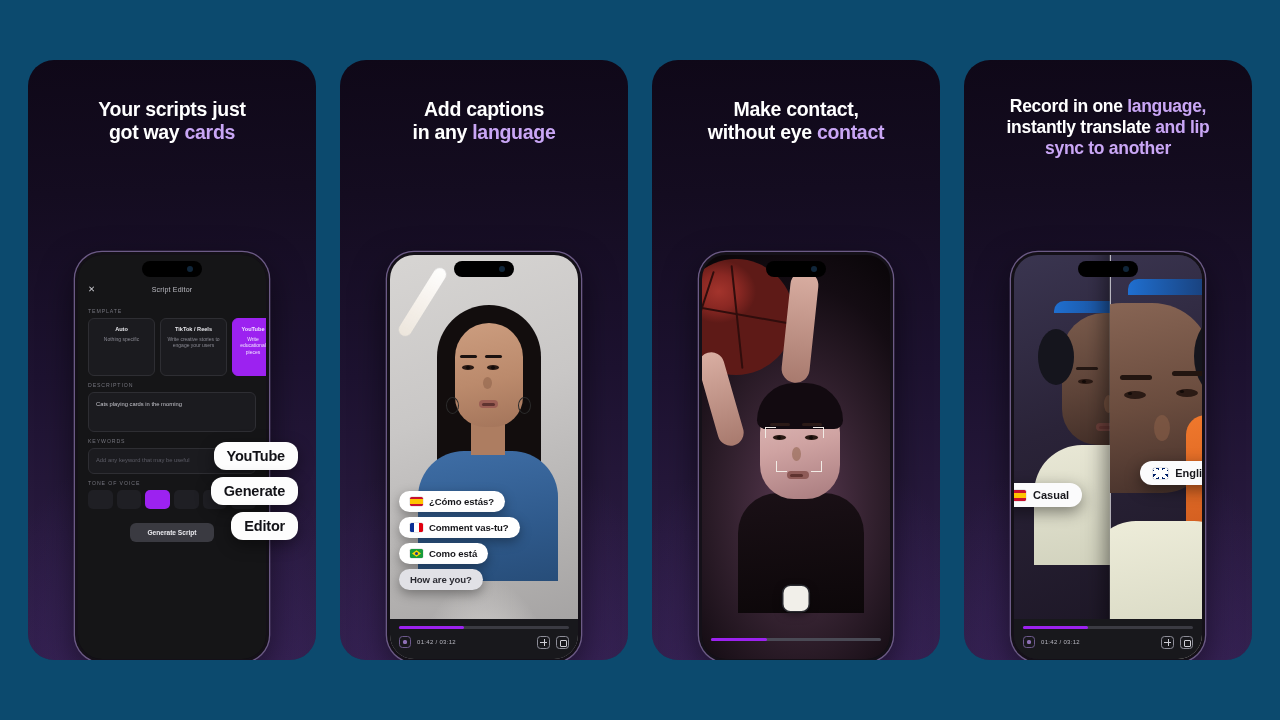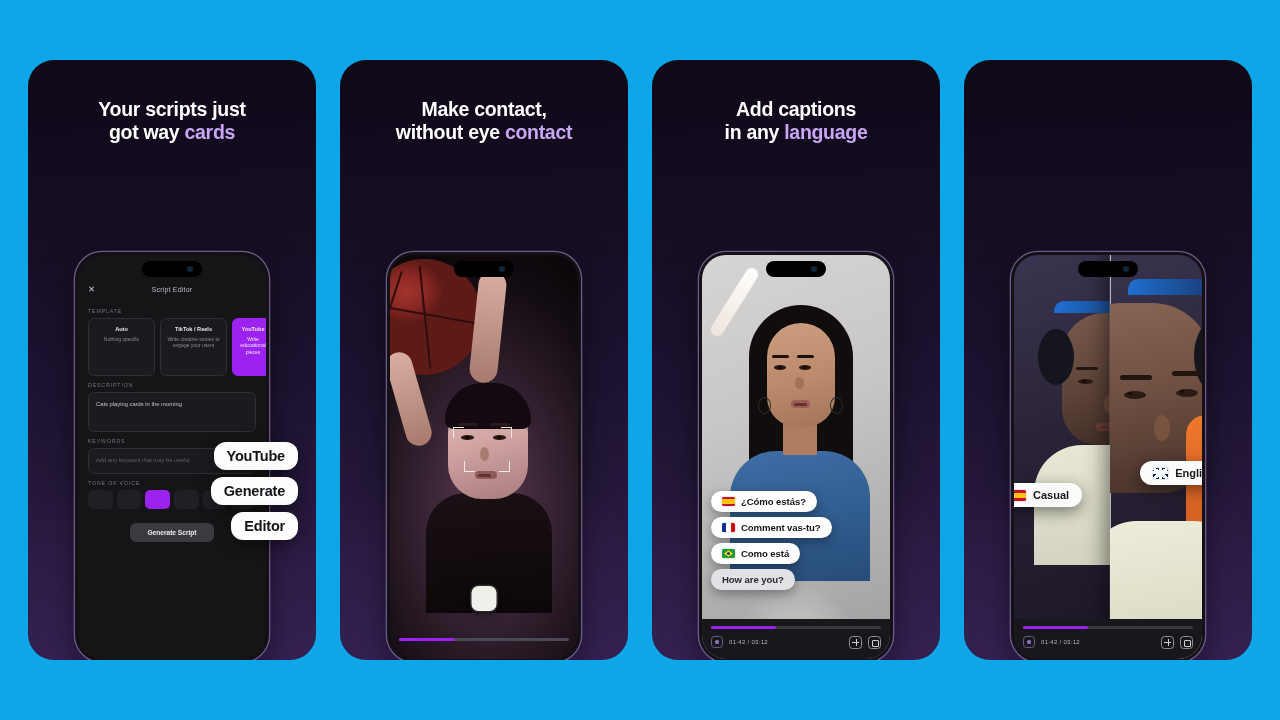--- a/index.html
+++ b/index.html
@@ -1,19 +1,19 @@
 <!DOCTYPE html>
 <html><head>
 <meta charset="utf-8">
 <style>
   * { margin:0; padding:0; box-sizing:border-box; }
   html,body { width:1280px; height:720px; overflow:hidden; background:#ffffff; }
   body { font-family:"Liberation Sans", sans-serif; }
 
-  .stage { position:relative; width:1280px; height:720px; background:#0ea5e9; }
+  .stage { position:relative; width:1280px; height:720px; background:#0c4a6e; }
 
   .cards { position:absolute; left:0; top:0; width:1280px; height:720px;
            display:flex; justify-content:center; gap:24px; padding:60px 36px; }
 
   .card { position:relative; width:288px; height:600px; border-radius:26px;
           background:linear-gradient(178deg,#0f0818 0%,#140c20 22%,#1d1230 52%,#281a3e 78%,#2d1e45 100%);
           overflow:hidden; flex:0 0 auto; }
   .card::after{ content:""; position:absolute; inset:0; border-radius:26px;
           background:radial-gradient(115% 70% at 50% 105%, rgba(92,50,150,.45) 0%, rgba(92,50,150,0) 60%);
           pointer-events:none; }
@@ -278,20 +278,83 @@
 
     <div class="pill-stack">
       <div><span class="wpill">YouTube</span></div>
       <div class="pill-stack2"><span class="wpill">Generate</span></div>
       <div><span class="wpill">Editor</span></div>
     </div>
   </div>
 
   <div class="card">
     <div class="headline">
+      <span>Add captions</span><br>
+      <span>in any </span><span class="hl">language</span>
+    </div>
+
+    <div class="phone">
+      <div class="screen">
+        <div class="island">
+              <span class="cam"></span>
+            </div>
+
+        <div class="photo studio">
+          <span class="lamp"></span>
+          <span class="hair w-hair"></span>
+          <span class="w-body"></span>
+          <span class="w-neck"></span>
+          <span class="w-face"></span>
+          <span class="brow" style="left:70px;top:100px;"></span>
+          <span class="brow" style="left:95px;top:100px;"></span>
+          <span class="eye" style="left:72px;top:110px;"></span>
+          <span class="eye" style="left:97px;top:110px;"></span>
+          <span class="nose" style="left:93px;top:122px;"></span>
+          <span class="mouth" style="left:89px;top:145px;"></span>
+          <span class="hoop" style="left:56px;top:142px;"></span>
+          <span class="hoop" style="left:128px;top:142px;"></span>
+        </div>
+
+        <div class="caps">
+          <div class="cap">
+            <span class="flag f-es"></span>
+            <span>¿Cómo estás?</span>
+          </div>
+          <div class="cap">
+            <span class="flag f-fr"></span>
+            <span>Comment vas-tu?</span>
+          </div>
+          <div class="cap">
+            <span class="flag f-br"></span>
+            <span>Como está</span>
+          </div>
+          <div class="cap gray">
+            <span>How are you?</span>
+          </div>
+        </div>
+
+        <div class="pbar">
+          <div class="track">
+                <i></i>
+              </div>
+          <div class="prow">
+            <span class="sqbtn"></span>
+            <span class="time">01:42 / 03:12</span>
+            <span class="pright">
+              <span class="obtn x"></span>
+              <span class="obtn d"></span>
+            </span>
+          </div>
+        </div>
+      </div>
+    </div>
+  </div>
+
+  <div class="card">
+    <div class="headline">
       <span>Make contact,</span><br>
       <span>without eye </span><span class="hl">contact</span>
     </div>
 
     <div class="phone">
       <div class="screen">
         <div class="island">
               <span class="cam"></span>
             </div>
 
@@ -321,83 +384,25 @@
 
         <div class="shutter"></div>
         <div class="minbar">
               <i></i>
             </div>
       </div>
     </div>
   </div>
 
   <div class="card">
-    <div class="headline">
-      <span>Add captions</span><br>
-      <span>in any </span><span class="hl">language</span>
-    </div>
-
-    <div class="phone">
-      <div class="screen">
-        <div class="island">
-              <span class="cam"></span>
-            </div>
-
-        <div class="photo studio">
-          <span class="lamp"></span>
-          <span class="hair w-hair"></span>
-          <span class="w-body"></span>
-          <span class="w-neck"></span>
-          <span class="w-face"></span>
-          <span class="brow" style="left:70px;top:100px;"></span>
-          <span class="brow" style="left:95px;top:100px;"></span>
-          <span class="eye" style="left:72px;top:110px;"></span>
-          <span class="eye" style="left:97px;top:110px;"></span>
-          <span class="nose" style="left:93px;top:122px;"></span>
-          <span class="mouth" style="left:89px;top:145px;"></span>
-          <span class="hoop" style="left:56px;top:142px;"></span>
-          <span class="hoop" style="left:128px;top:142px;"></span>
-        </div>
-
-        <div class="caps">
-          <div class="cap">
-            <span class="flag f-es"></span>
-            <span>¿Cómo estás?</span>
-          </div>
-          <div class="cap">
-            <span class="flag f-fr"></span>
-            <span>Comment vas-tu?</span>
-          </div>
-          <div class="cap">
-            <span class="flag f-br"></span>
-            <span>Como está</span>
-          </div>
-          <div class="cap gray">
-            <span>How are you?</span>
-          </div>
-        </div>
-
-        <div class="pbar">
-          <div class="track">
-                <i></i>
-              </div>
-          <div class="prow">
-            <span class="sqbtn"></span>
-            <span class="time">01:42 / 03:12</span>
-            <span class="pright">
-              <span class="obtn x"></span>
-              <span class="obtn d"></span>
-            </span>
-          </div>
-        </div>
-      </div>
-    </div>
-  </div>
-
-  <div class="card">
+    <div class="headline small">
+      <span>Record in one </span><span class="hl">language,</span><br>
+      <span>instantly translate </span><span class="hl">and lip</span><br>
+      <span class="hl">sync to another</span>
+    </div>
 
     <div class="phone">
       <div class="screen">
         <div class="island">
               <span class="cam"></span>
             </div>
 
         <div class="photo room">
           <span class="m-head" style="left:48px;top:58px;width:96px;height:132px;
                background:linear-gradient(168deg,#7a5b4c 0%,#5d4338 55%,#3e2b25 100%);"></span>

